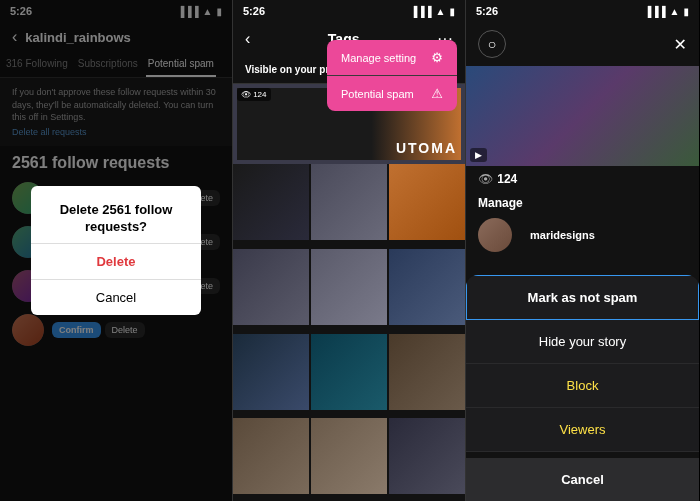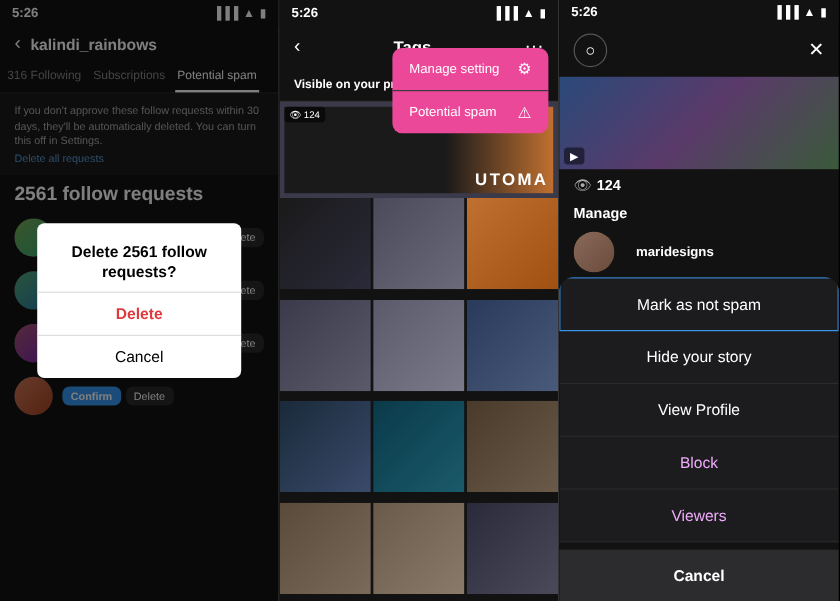--- a/index.html
+++ b/index.html
@@ -419,24 +419,25 @@
       display: flex;
       align-items: center;
       justify-content: center;
       padding: 14px 16px;
       font-size: 13px;
       color: #fff;
       border-bottom: 1px solid #2a2a2c;
       cursor: pointer;
       text-align: center;
     }
-    .action-sheet-item.red { color: #f0abfc; }
+    .action-sheet-item.red { color: #fde047; }
     .action-sheet-item.active {
       border: 1px solid #3797f0;
       border-radius: 0;
+      font-weight: bold;
     }
     .action-sheet-cancel {
       display: flex;
       align-items: center;
       justify-content: center;
       padding: 14px 16px;
       font-size: 13px;
       font-weight: 600;
       color: #fff;
       background: #2c2c2e;
@@ -663,19 +664,18 @@
     <div class="p3-avatar">
       <div class="p3-avatar-img" style="background:linear-gradient(135deg,#8a6a5a,#6a4a3a);"></div>
     </div>
     <span class="p3-viewer-name">maridesigns</span>
   </div>
 
   <div class="p3-bottom-section">
     <div class="action-sheet">
       <div class="action-sheet-item active">Mark as not spam</div>
       <div class="action-sheet-item">Hide your story</div>
-      <div class="action-sheet-item">View Profile</div>
       <div class="action-sheet-item red">Block</div>
       <div class="action-sheet-item red">Viewers</div>
     </div>
     <div class="action-sheet-cancel">Cancel</div>
   </div>
 </div>
 
 </body></html>

